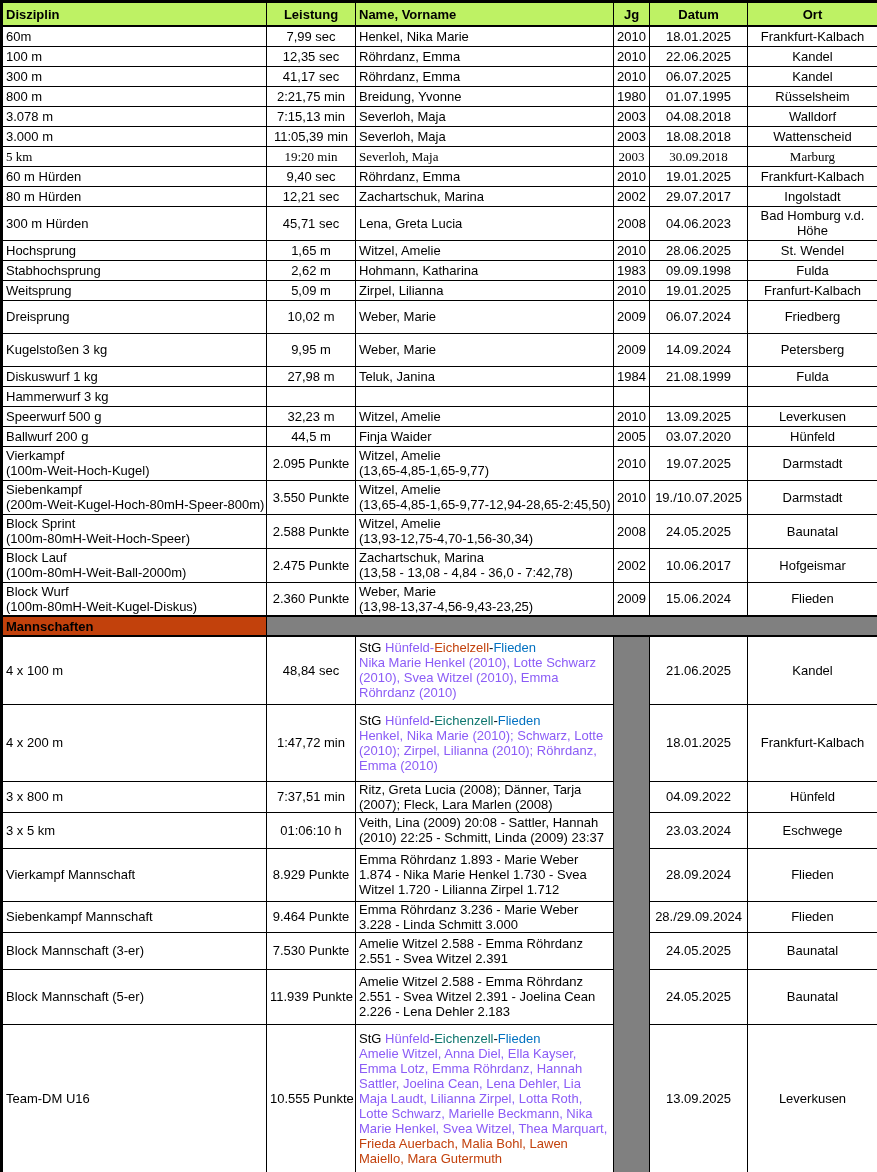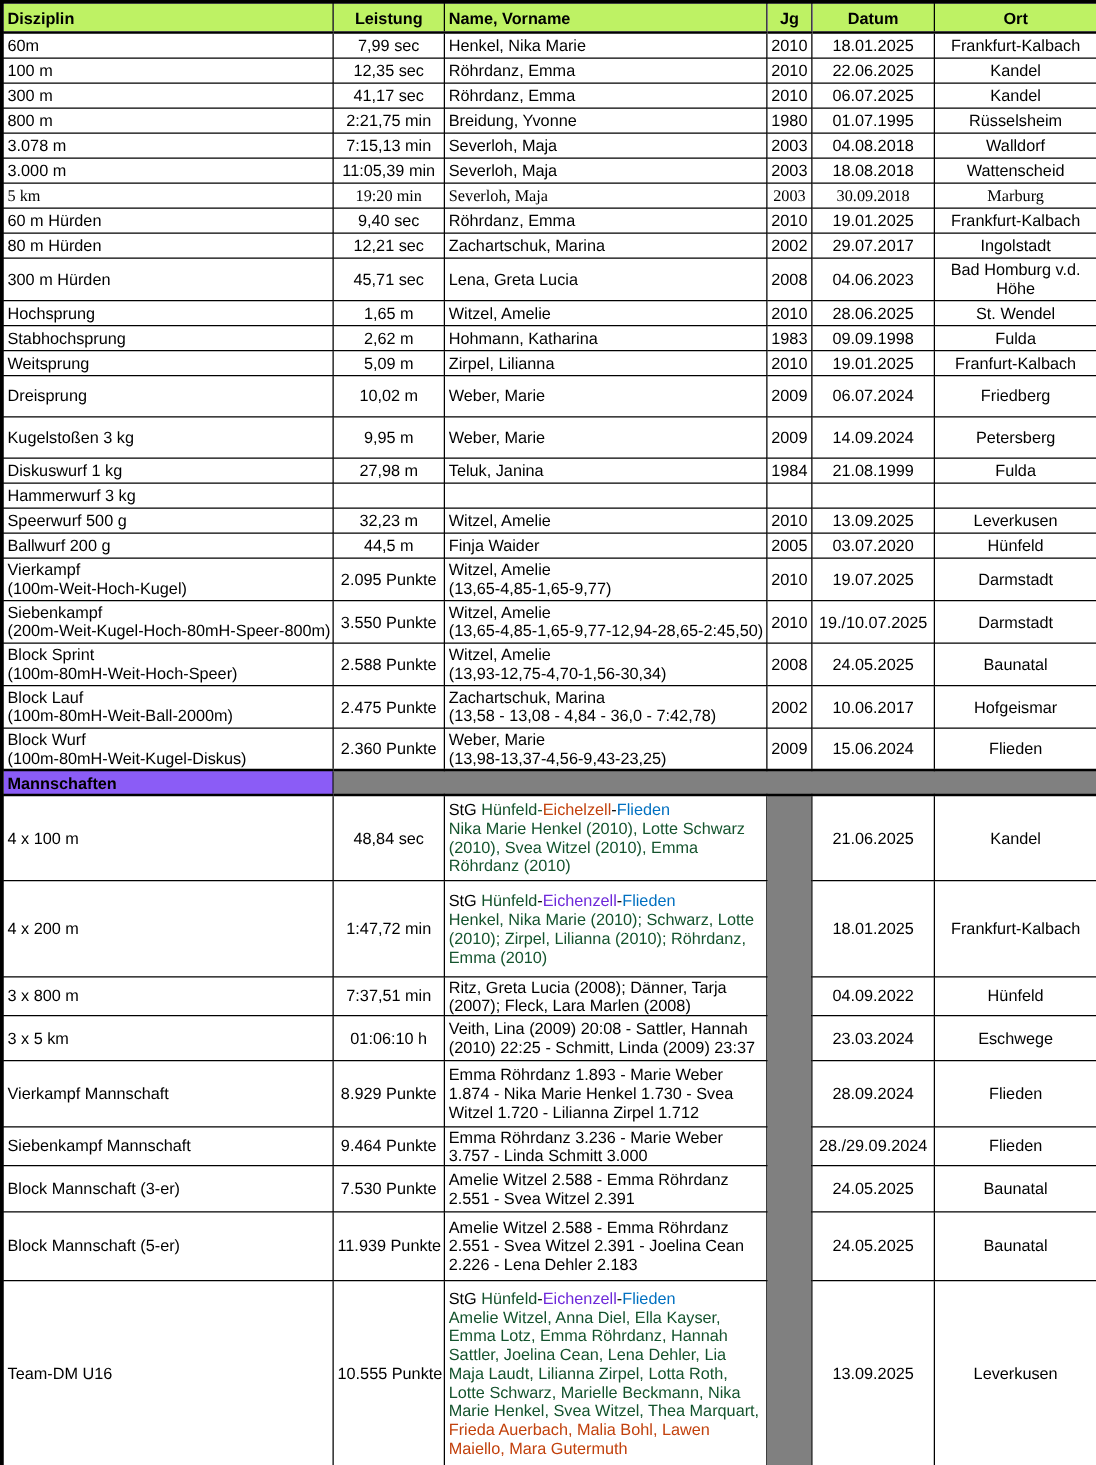--- a/index.html
+++ b/index.html
@@ -19,27 +19,27 @@
   thead th{
     background:#bef264; font-weight:bold; height:22px;
     border-bottom:2px solid #000; text-align:center;
   }
   thead th.left{text-align:left;}
   td.center{text-align:center;}
   td.nowrap{white-space:nowrap;}
   .sub{white-space:nowrap;}
   td.pre{white-space:pre-wrap; text-align:left;}
   tr.secrow td{border-top:2px solid #000; border-bottom:2px solid #000;}
-  td.sec-label{background:#8b5cf6; font-weight:bold; text-align:left;}
+  td.sec-label{background:#c2410c; font-weight:bold; text-align:left;}
   td.sec-band{background:#808080;}
   td.strip{background:#808080;}
   .c-k{color:#000000;}
-  .c-r{color:#14532d;}
+  .c-r{color:#8b5cf6;}
   .c-b{color:#0070C0;}
-  .c-g{color:#6d28d9;}
+  .c-g{color:#0f766e;}
   .c-dg{color:#c2410c;}
 </style>
 </head>
 <body>
 
 <table class="records">
   <colgroup>
     <col style="width:265px">
       <col style="width:89px">
       <col style="width:258px">
@@ -288,21 +288,21 @@
       <tr style="height: 53px;">
         <td><span>Vierkampf Mannschaft</span></td>
         <td class="center nowrap">8.929 Punkte</td>
         <td class="pre"><span class="c-k">Emma Röhrdanz 1.893 - Marie Weber 1.874 - Nika Marie Henkel 1.730 - Svea Witzel 1.720 - Lilianna Zirpel 1.712</span></td>
         <td class="center nowrap">28.09.2024</td>
         <td class="center">Flieden</td>
       </tr>
       <tr style="height: 29px;">
         <td><span>Siebenkampf Mannschaft</span></td>
         <td class="center nowrap">9.464 Punkte</td>
-        <td class="pre"><span class="c-k">Emma Röhrdanz 3.236 - Marie Weber 3.757 - Linda Schmitt 3.000</span></td>
+        <td class="pre"><span class="c-k">Emma Röhrdanz 3.236 - Marie Weber 3.228 - Linda Schmitt 3.000</span></td>
         <td class="center nowrap">28./29.09.2024</td>
         <td class="center">Flieden</td>
       </tr>
       <tr style="height: 37px;">
         <td><span>Block Mannschaft (3-er)</span></td>
         <td class="center nowrap">7.530 Punkte</td>
         <td class="pre"><span class="c-k">Amelie Witzel 2.588 - Emma Röhrdanz 2.551 - Svea Witzel 2.391</span></td>
         <td class="center nowrap">24.05.2025</td>
         <td class="center">Baunatal</td>
       </tr>

